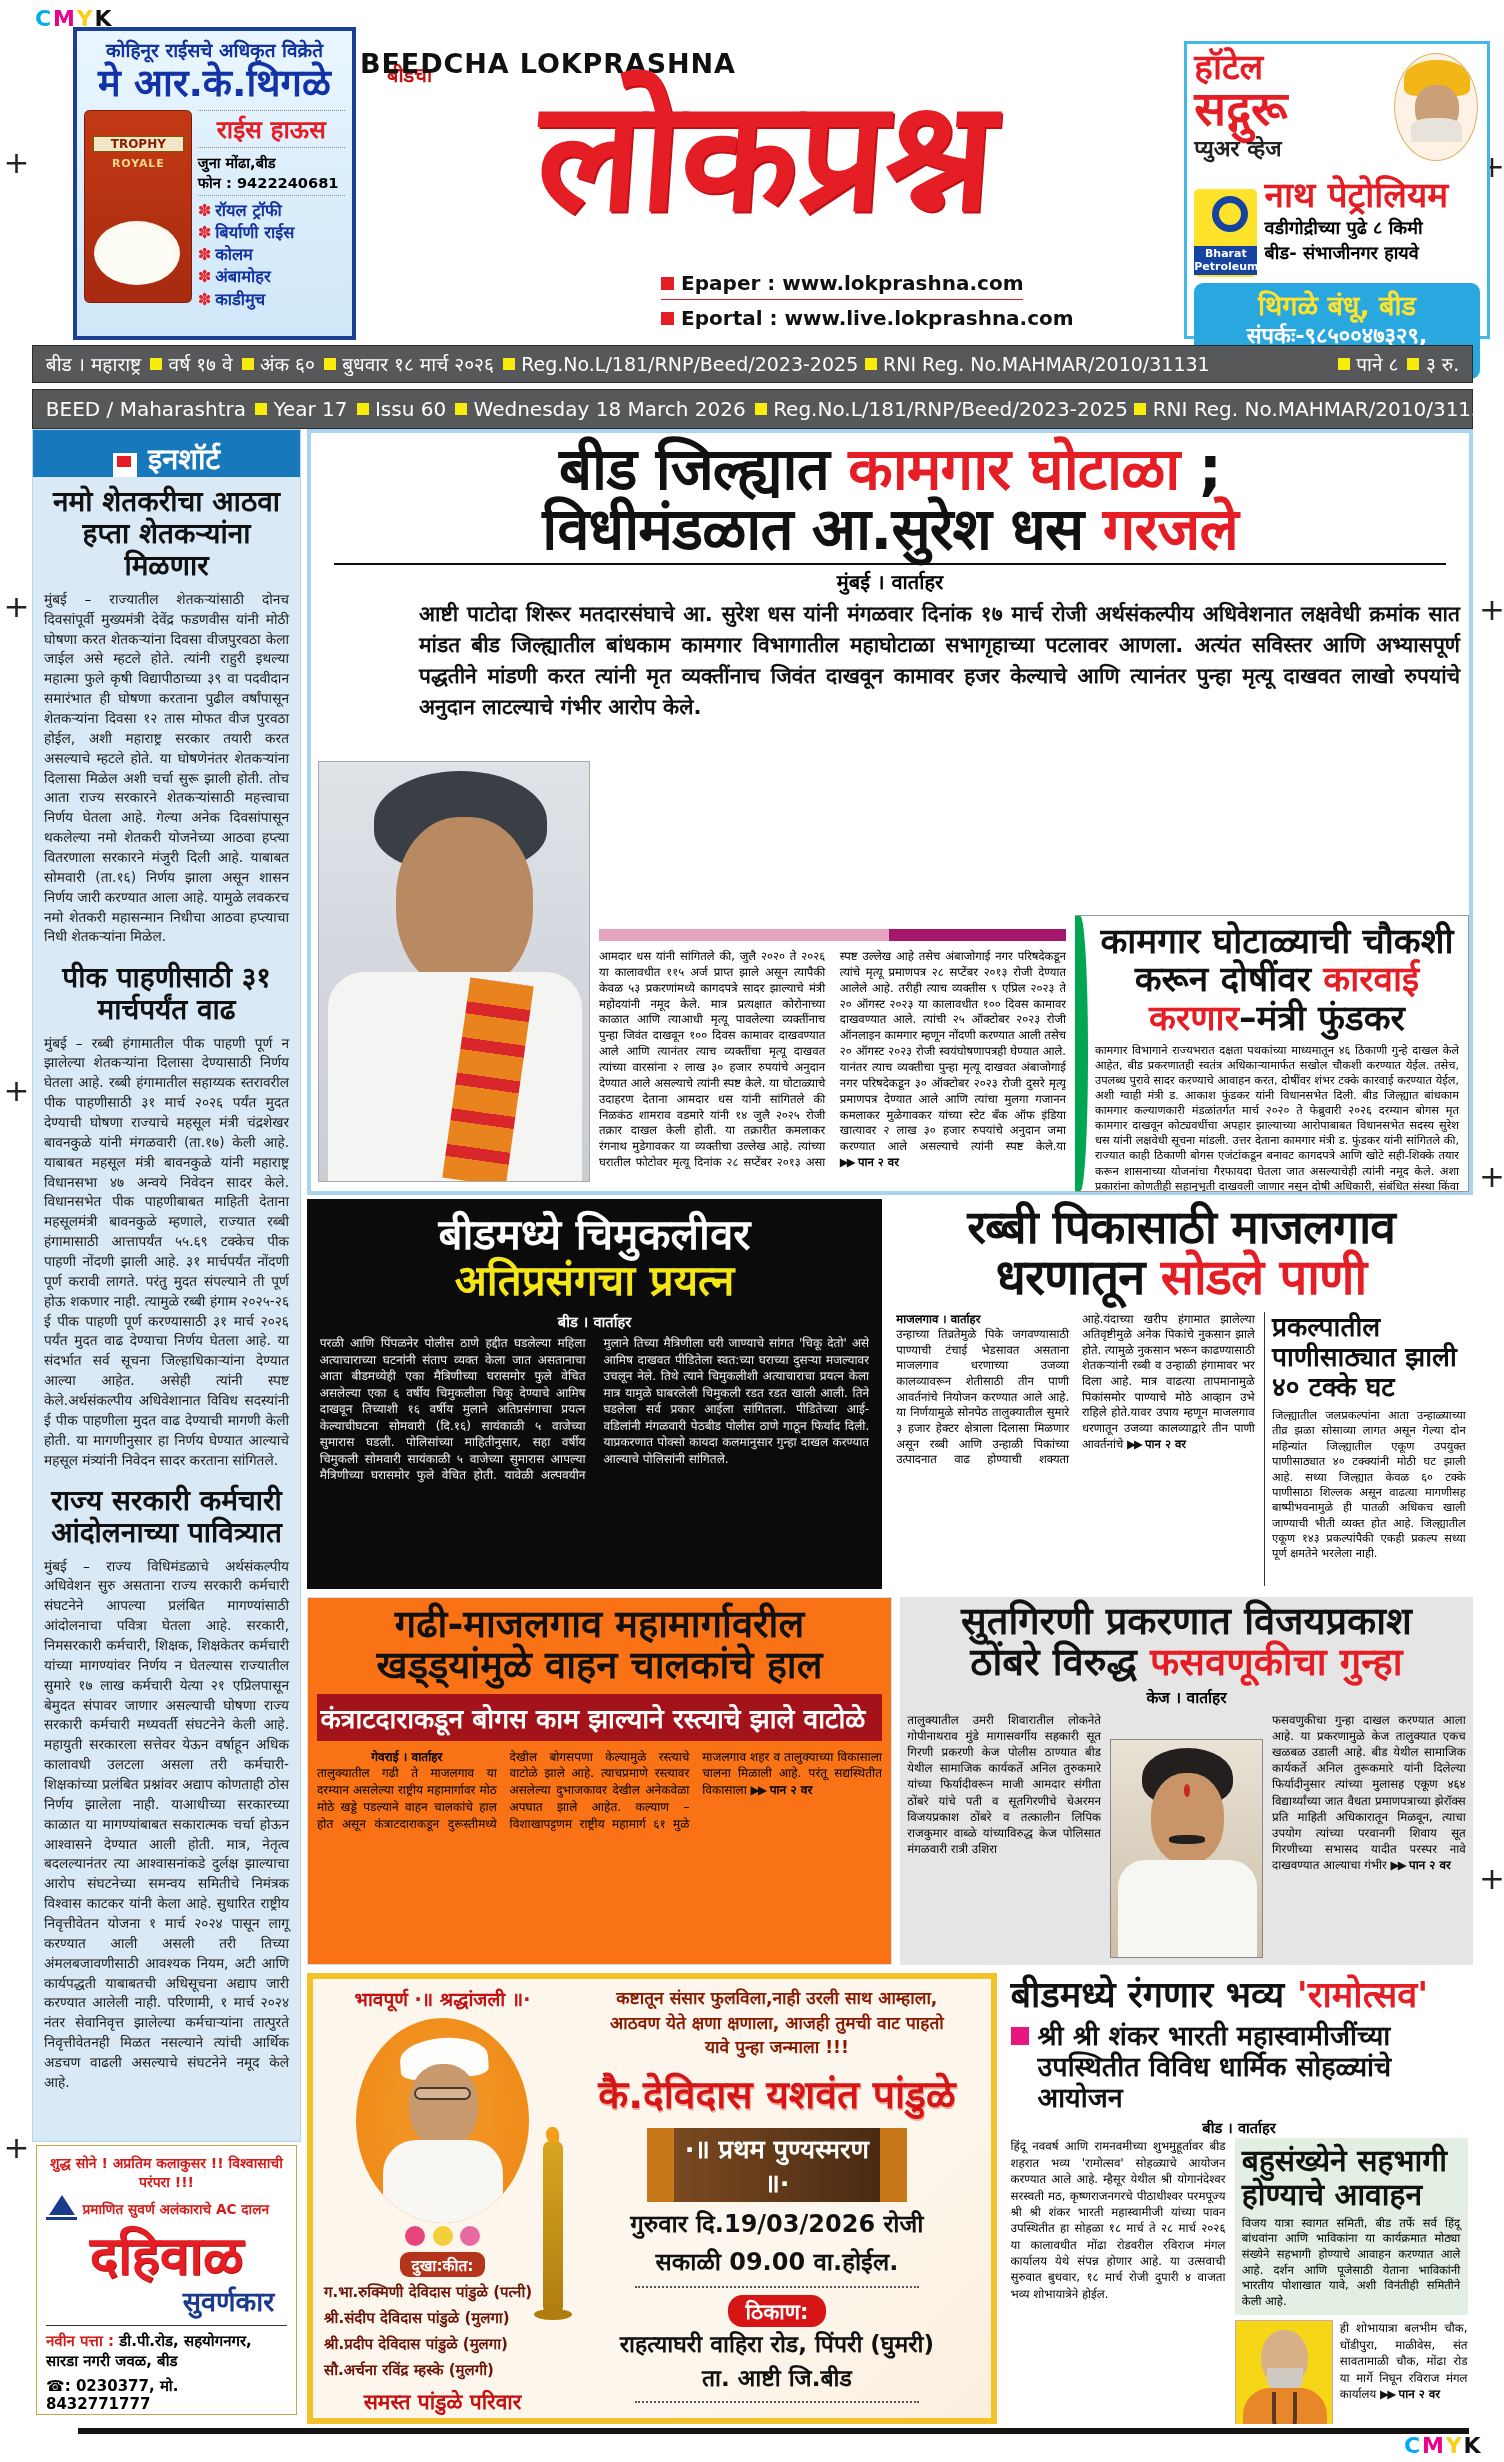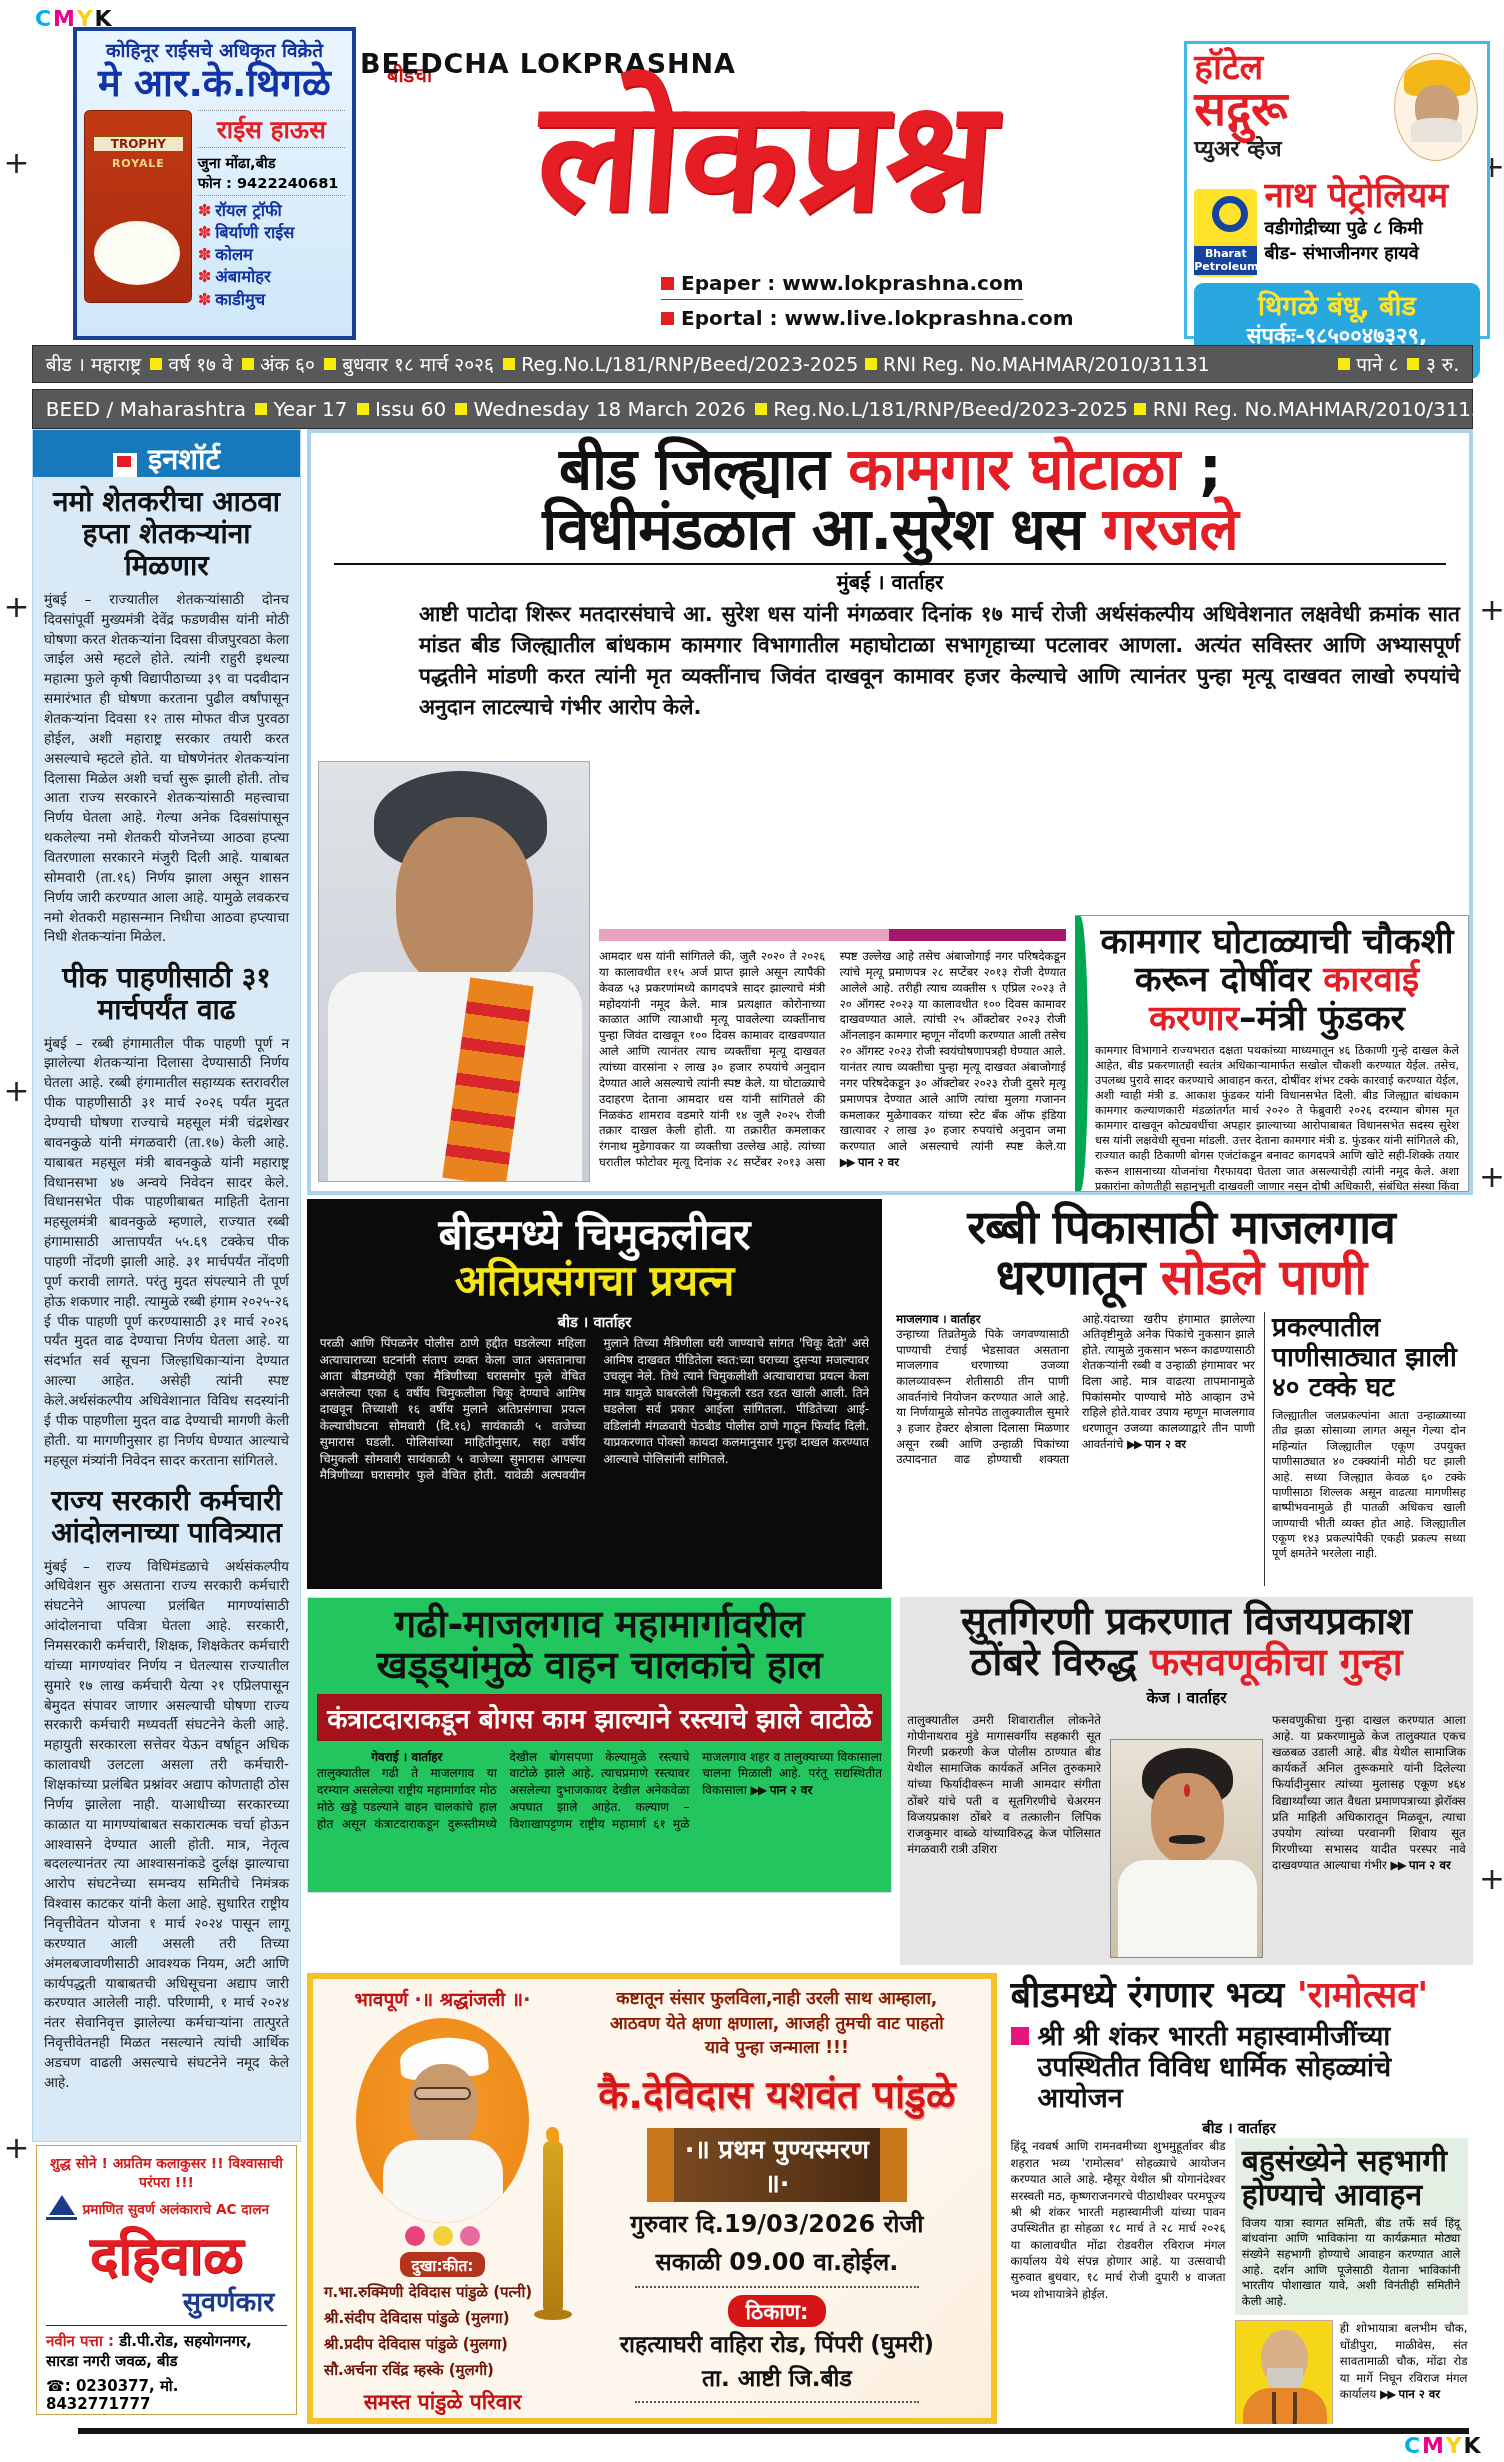--- a/index.html
+++ b/index.html
@@ -125,23 +125,23 @@
   .water-row { display:flex; margin-top:7.3px; gap:9px; }
   .water-txt { flex:1; column-count:2; column-gap:12.8px; font-size:11.5px; line-height:1.36; text-align:justify; height:274px; overflow:hidden; }
   .water-txt .dl { font-weight:bold; text-align:left; }
   .water-sub { width:202px; border-left:1.8px solid #333; padding-left:7.3px; height:274px; overflow:hidden; }
   .water-sub h3 { font-size:26.4px; font-weight:bold; line-height:1.15; color:#111; }
   .water-sub p { font-size:11.3px; line-height:1.36; text-align:justify; margin-top:5.5px; }
   .cont { font-weight:bold; white-space:nowrap; }
   .fwd { color:#111; letter-spacing:-1.8px; }
 
   
-  .potholes { left:307px; top:1597px; width:585px; height:296px; background:#22c55e; border:0.9px solid #cfe2f0; padding:5.5px 9px; }
+  .potholes { left:307px; top:1597px; width:585px; height:368px; background:#f97316; border:0.9px solid #cfe2f0; padding:5.5px 9px; }
   .potholes .h { font-size:38px; font-weight:bold; text-align:center; line-height:1.1; color:#111; }
-  .potholes .band { background:#a5131a; color:#fff; font-size:26.4px; font-weight:bold; text-align:center; padding:5.5px 3.6px; margin:7.3px 0; }
+  .potholes .band { background:#a5131a; color:#fff; font-size:26.4px; font-weight:bold; text-align:left; padding:5.5px 3.6px; margin:7.3px 0; }
   .potholes .bd { column-count:3; column-gap:12.8px; font-size:12px; line-height:1.4; text-align:justify; height:178px; overflow:hidden; }
   .potholes .dl { font-weight:bold; text-align:center; }
 
   
   .fraud { left:900px; top:1597px; width:573px; height:368px; background:#e5e5e5; padding:3.6px 7.3px; }
   .fraud .h1 { font-size:38px; font-weight:bold; text-align:center; line-height:1.08; color:#111; }
   .fraud .dl { font-weight:bold; text-align:center; font-size:15.5px; margin:3.6px 0; }
   .fraud-row { display:flex; gap:9px; }
   .fraud-row .col { flex:1; font-size:11.7px; line-height:1.38; text-align:justify; height:274px; overflow:hidden; }
   .fraud-photo { width:153px; height:219px; flex:none; align-self:center; background:linear-gradient(180deg,#e9e2d6,#cdbfa8); border:1.8px solid #888; position:relative; overflow:hidden; }

